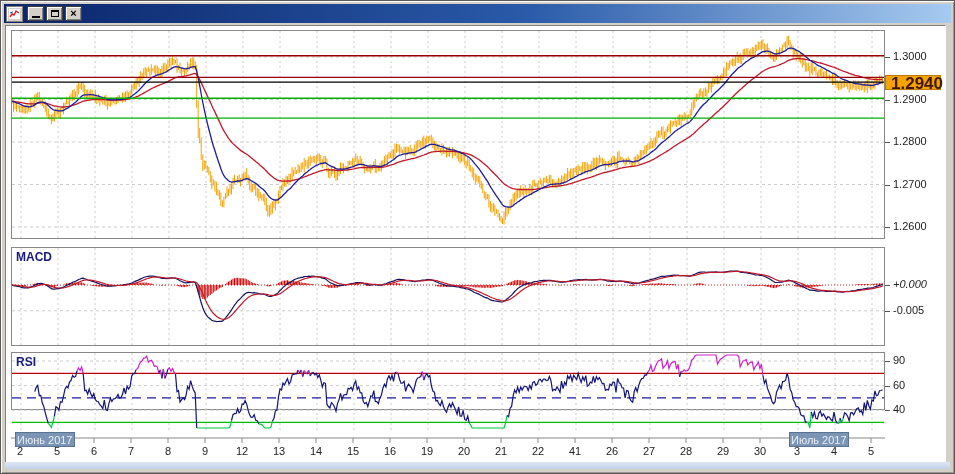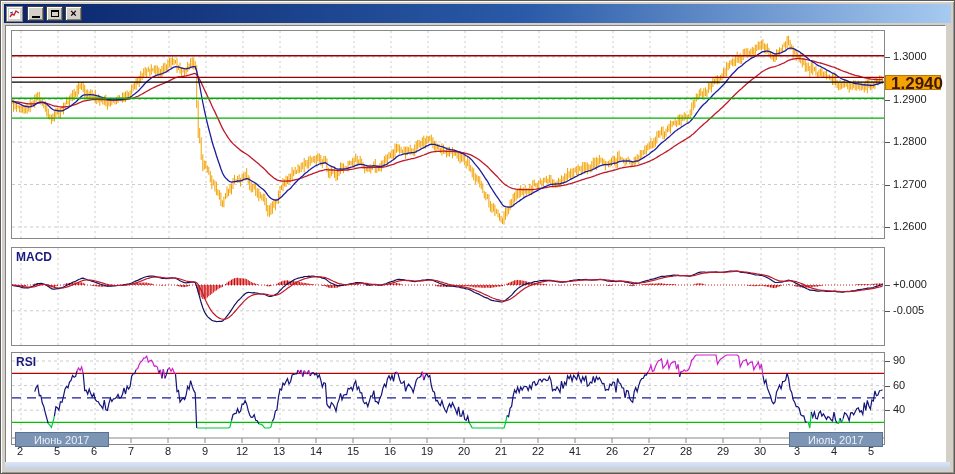--- a/index.html
+++ b/index.html
@@ -21,34 +21,34 @@
   .winbtn .g-min{width:8px;height:2px;background:#000;margin-top:7px;}
   .winbtn .g-max{width:8px;height:7px;border:1px solid #000;border-top-width:2px;box-sizing:border-box;}
   .winbtn .g-close{font-size:11px;font-weight:bold;color:#000;line-height:1;}
   .client{position:absolute;left:4px;top:24px;width:941px;height:438px;background:#ffffff;
     border-top:1px solid #808080;border-left:1px solid #808080;
     border-right:1px solid #ffffff;border-bottom:1px solid #ffffff;box-sizing:border-box;}
   .panel{position:absolute;border:1px solid #888888;background:#ffffff;box-sizing:border-box;}
   .panel svg{position:absolute;left:0;top:0;}
   #price-panel{left:5px;top:4px;width:874px;height:209px;}
   #macd-panel{left:5px;top:221px;width:874px;height:99px;}
-  #rsi-panel{left:5px;top:326px;width:874px;height:93px;}
+  #rsi-panel{left:5px;top:326px;width:874px;height:58px;}
   .legend{position:absolute;left:4px;top:2px;font-size:12px;font-weight:bold;white-space:nowrap;}
   .legend .l-fast{color:#2222bb;margin-right:8px;}
   .legend .l-slow{color:#cc2222;}
   .panel-label{position:absolute;left:4px;top:2px;font-size:12px;font-weight:bold;color:#1a1a7e;}
   .ax-label{position:absolute;font-size:11px;color:#222222;white-space:nowrap;}
   .ax-tick{position:absolute;width:5px;height:1px;background:#555555;}
   .price-tag{position:absolute;left:879px;width:56px;height:15px;background:#f5a300;
     color:#401800;font-size:17px;font-weight:bold;line-height:15px;padding-left:5px;
     box-sizing:border-box;border:1px solid #b97800;}
   #time-axis{position:absolute;left:5px;top:405px;}
   .day-label{position:absolute;top:419px;transform:translateX(-50%);font-size:11px;color:#222222;}
   .month-badge{position:absolute;top:406px;height:15px;line-height:15px;background:#7d95b5;
-    color:#e9eff7;font-size:11px;padding:0 18px;border:1px solid #5a7292;box-sizing:border-box;}
+    color:#e9eff7;font-size:11px;padding:0 1px;border:1px solid #5a7292;box-sizing:border-box;}
   .bottom-strip{position:absolute;left:4px;right:4px;bottom:4px;height:7px;
     background:linear-gradient(#dde6f4,#c2d1ea);}
 </style>
 </head>
 <body>
 
 <div class="window">
 
   <div class="titlebar">
     <span class="app-icon">
@@ -289,21 +289,21 @@
         <span class="ax-label" style="left: 887px; top: 24px;">1.3000</span>
         <span class="ax-tick" style="left: 879px; top: 74px;"></span>
         <span class="ax-label" style="left: 887px; top: 67px;">1.2900</span>
         <span class="ax-tick" style="left: 879px; top: 116px;"></span>
         <span class="ax-label" style="left: 887px; top: 109px;">1.2800</span>
         <span class="ax-tick" style="left: 879px; top: 159px;"></span>
         <span class="ax-label" style="left: 887px; top: 152px;">1.2700</span>
         <span class="ax-tick" style="left: 879px; top: 201px;"></span>
         <span class="ax-label" style="left: 887px; top: 194px;">1.2600</span>
         <span class="ax-tick" style="left: 879px; top: 259px;"></span>
-        <span class="ax-label" style="left: 887px; top: 252px;">+0.000</span>
+        <span class="ax-label" style="left: 887px; top: 252px; font-style: italic;">+0.000</span>
         <span class="ax-tick" style="left: 879px; top: 285px;"></span>
         <span class="ax-label" style="left: 887px; top: 278px;">-0.005</span>
         <span class="ax-tick" style="left: 879px; top: 335px;"></span>
         <span class="ax-label" style="left: 887px; top: 328px;">90</span>
         <span class="ax-tick" style="left: 879px; top: 360px;"></span>
         <span class="ax-label" style="left: 887px; top: 353px;">60</span>
         <span class="ax-tick" style="left: 879px; top: 384px;"></span>
         <span class="ax-label" style="left: 887px; top: 377px;">40</span>
       </div>
     <div class="price-tag" style="top: 49px;">1.2940</div>

